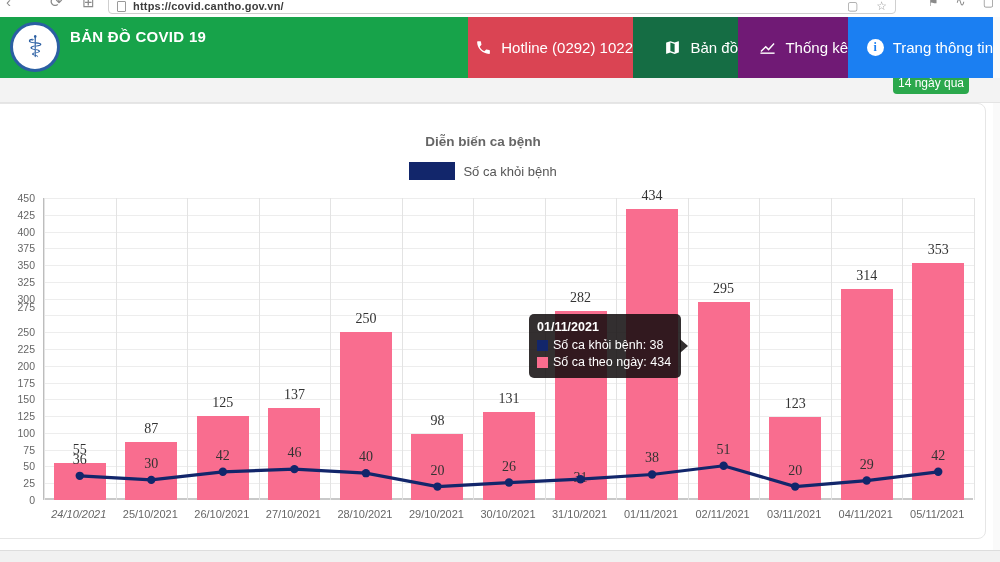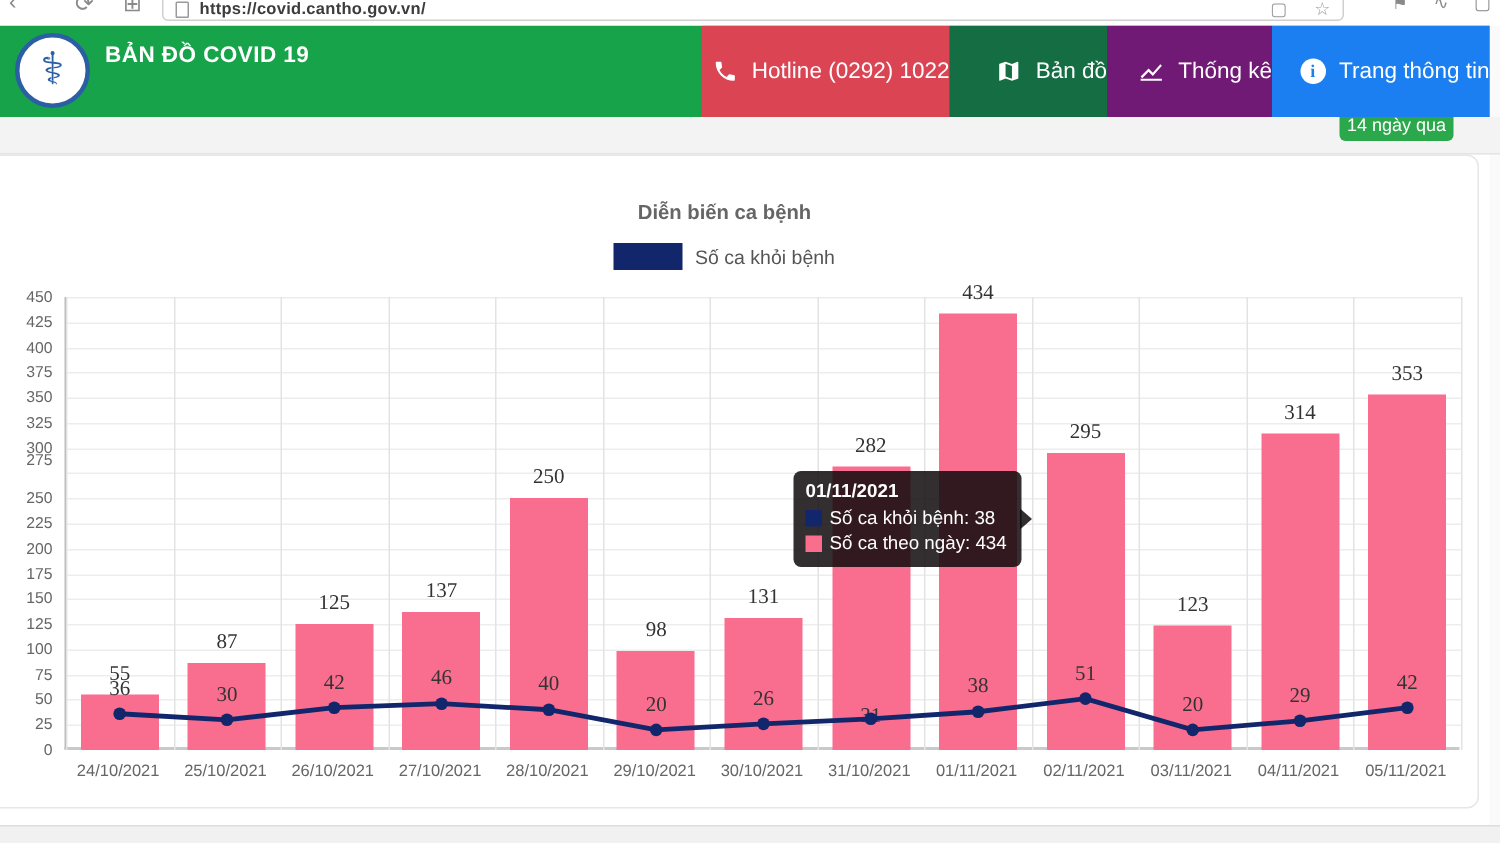--- a/index.html
+++ b/index.html
@@ -239,21 +239,21 @@
         <circle cx="464.99999999999994" cy="284.55111111111114" r="4.2" fill="#12266b"></circle>
         <circle cx="536.5384615384614" cy="281.19555555555553" r="4.2" fill="#12266b"></circle>
         <circle cx="608.076923076923" cy="276.4977777777778" r="4.2" fill="#12266b"></circle>
         <circle cx="679.6153846153845" cy="267.7733333333333" r="4.2" fill="#12266b"></circle>
         <circle cx="751.1538461538461" cy="288.5777777777778" r="4.2" fill="#12266b"></circle>
         <circle cx="822.6923076923076" cy="282.53777777777776" r="4.2" fill="#12266b"></circle>
         <circle cx="894.230769230769" cy="273.81333333333333" r="4.2" fill="#12266b"></circle>
       </svg>
     </div>
   <div class="x-axis">
-      <div class="x-tick" style="left: 0px; width: 71.5385px;">24/10/2021</div>
+      <div class="x-tick" style="left: 0px; width: 71.5385px; font-style: italic;">24/10/2021</div>
       <div class="x-tick" style="left: 71.5385px; width: 71.5385px;">25/10/2021</div>
       <div class="x-tick" style="left: 143.077px; width: 71.5385px;">26/10/2021</div>
       <div class="x-tick" style="left: 214.615px; width: 71.5385px;">27/10/2021</div>
       <div class="x-tick" style="left: 286.154px; width: 71.5385px;">28/10/2021</div>
       <div class="x-tick" style="left: 357.692px; width: 71.5385px;">29/10/2021</div>
       <div class="x-tick" style="left: 429.231px; width: 71.5385px;">30/10/2021</div>
       <div class="x-tick" style="left: 500.769px; width: 71.5385px;">31/10/2021</div>
       <div class="x-tick" style="left: 572.308px; width: 71.5385px;">01/11/2021</div>
       <div class="x-tick" style="left: 643.846px; width: 71.5385px;">02/11/2021</div>
       <div class="x-tick" style="left: 715.385px; width: 71.5385px;">03/11/2021</div>

